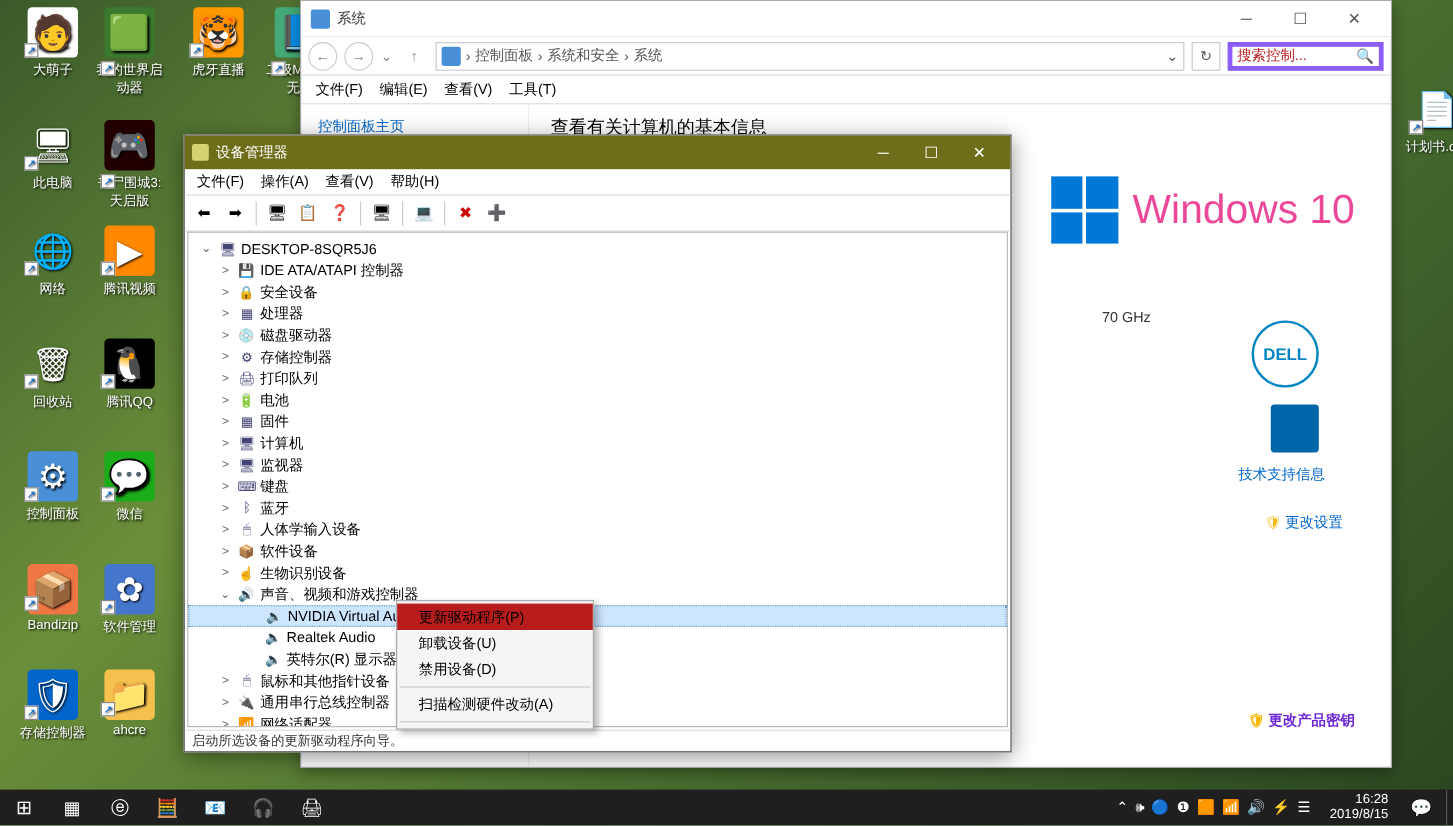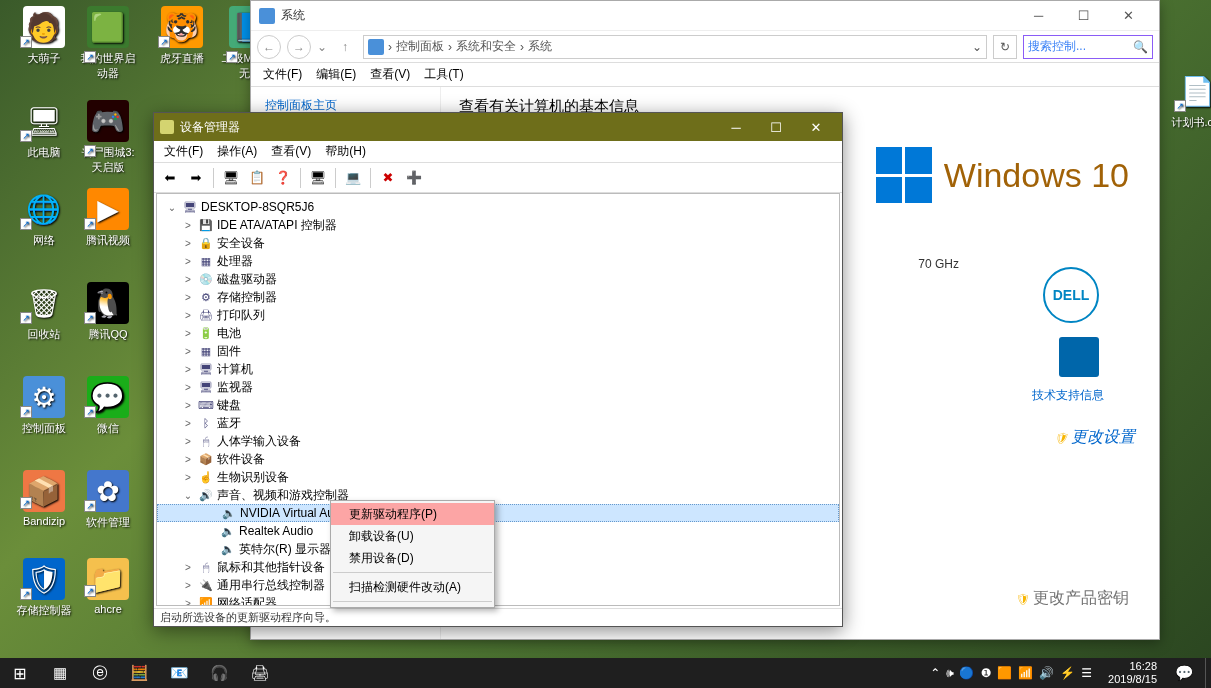--- a/index.html
+++ b/index.html
@@ -12,36 +12,36 @@
 
 .syswin{position:absolute;top:0;left:250px;width:910px;height:640px;background:#fff;border:1px solid #aaa;box-shadow:0 3px 12px rgba(0,0,0,.35);}
 .syswin .titlebar{height:30px;display:flex;align-items:center;padding:0 8px;background:#fff;border-bottom:1px solid #eee;font-size:12px;color:#333;}
 .syswin .titlebar .ticon{width:16px;height:16px;background:#4a90d9;border-radius:2px;margin-right:6px;}
 .syswin .titlebar .sp{flex:1;}
 .winbtn{width:45px;height:29px;display:flex;align-items:center;justify-content:center;font-size:13px;color:#555;cursor:pointer;}
 .syswin .addr{height:32px;display:flex;align-items:center;border-bottom:1px solid #ddd;padding:0 6px;gap:6px;font-size:12px;color:#555;}
 .syswin .addr .nav{width:24px;height:24px;border-radius:50%;border:1px solid #ccc;display:flex;align-items:center;justify-content:center;color:#888;}
 .syswin .addr .crumbs{flex:1;display:flex;align-items:center;border:1px solid #ccc;height:24px;padding:0 4px;gap:4px;}
 .syswin .addr .crumbs .bicon{width:16px;height:16px;background:#4a90d9;border-radius:2px;}
-.syswin .addr .search{width:130px;height:24px;border:1px solid #8b5cf6;display:flex;align-items:center;padding:0 4px;color:#3b82f6;}
+.syswin .addr .search{width:130px;height:24px;border:4px solid #8b5cf6;display:flex;align-items:center;padding:0 4px;color:#b91c1c;}
 .syswin .menu{height:24px;display:flex;gap:14px;padding:0 12px;align-items:center;font-size:12px;border-bottom:1px solid #ddd;}
 .syswin .body{display:flex;height:calc(100% - 86px);}
 .syswin .side{width:190px;border-right:1px solid #eee;padding:10px 14px;font-size:12px;}
 .syswin .side a{color:#0066cc;display:block;margin-bottom:10px;}
 .syswin .main{flex:1;padding:10px 18px;position:relative;}
 .syswin h2{color:#000000;font-size:15px;font-weight:normal;margin-bottom:20px;}
 .winlogo{position:absolute;top:60px;right:30px;display:flex;align-items:center;gap:12px;}
 .winlogo .sq{display:grid;grid-template-columns:1fr 1fr;gap:3px;width:56px;height:56px;}
 .winlogo .sq div{background:#0078d7;}
-.winlogo .txt{font-size:34px;color:#a16207;font-weight:300;}
+.winlogo .txt{font-size:34px;color:#ec4899;font-weight:300;}
 .dell{position:absolute;right:60px;top:180px;width:56px;height:56px;border:2px solid #0085c3;border-radius:50%;display:flex;align-items:center;justify-content:center;color:#0085c3;font-size:14px;font-weight:bold;}
 .estar{position:absolute;right:60px;top:250px;width:40px;height:40px;background:#06a;border-radius:3px;}
 .techsup{position:absolute;right:55px;top:300px;font-size:12px;color:#0066cc;}
-.chgset{position:absolute;right:24px;top:340px;font-size:16px;color:#0066cc;font-style:italic;}
-.chgkey{position:absolute;right:30px;bottom:30px;font-size:16px;color:#737373;}
+.chgset{position:absolute;right:40px;top:340px;font-size:12px;color:#0066cc;}
+.chgkey{position:absolute;right:30px;bottom:30px;font-size:12px;color:#6d28d9;font-weight:bold;}
 .syswin .partial{position:absolute;right:200px;top:170px;font-size:12px;color:#333;}
 
 
 .dmwin{position:absolute;top:112px;left:153px;width:690px;height:515px;background:#fff;border:1px solid #555;box-shadow:0 4px 18px rgba(0,0,0,.45);}
 .dmwin .titlebar{height:28px;background:#6e6e1a;color:#fff;display:flex;align-items:center;padding:0 6px;font-size:12px;}
 .dmwin .titlebar .ticon{width:14px;height:14px;background:#d4d470;margin-right:6px;border-radius:2px;}
 .dmwin .titlebar .sp{flex:1;}
 .dmwin .winbtn{color:#fff;width:40px;height:27px;}
 .dmwin .menu{height:22px;display:flex;gap:14px;padding:0 10px;align-items:center;font-size:12px;border-bottom:1px solid #ddd;}
 .dmwin .toolbar{height:30px;border-bottom:1px solid #ddd;display:flex;align-items:center;padding:0 4px;gap:2px;}
@@ -51,21 +51,21 @@
 .dmwin .status{position:absolute;bottom:0;left:0;right:0;height:18px;border-top:1px solid #ddd;font-size:11px;padding:1px 6px;color:#333;}
 .node{display:flex;align-items:center;height:18px;padding-left:8px;white-space:nowrap;cursor:default;}
 .node .exp{width:14px;text-align:center;color:#666;font-size:10px;}
 .node .nicon{width:16px;height:14px;margin:0 3px;display:inline-flex;align-items:center;justify-content:center;font-size:11px;color:#447;}
 .node.l1{padding-left:24px;} .node.l2{padding-left:46px;}
 .node.sel{background:#cde6ff;border:1px dotted #69c;}
 
 
 .ctx{position:absolute;background:#f5f5f5;border:1px solid #aaa;box-shadow:3px 3px 6px rgba(0,0,0,.3);font-size:12px;padding:2px 0;width:165px;z-index:50;}
 .ctx .mi{height:22px;display:flex;align-items:center;padding:0 18px;cursor:default;}
-.ctx .mi.sel{background:#fca5a5;}
+.ctx .mi.sel{background:#b91c1c;}
 .ctx .sep{height:1px;background:#ccc;margin:3px 2px;}
 
 
 .taskbar{position:absolute;bottom:0;left:0;right:0;height:30px;background:#1f1f1f;display:flex;align-items:center;}
 .taskbar .tb{width:40px;height:30px;display:flex;align-items:center;justify-content:center;color:#fff;font-size:15px;cursor:pointer;}
 .taskbar .sp{flex:1;}
 .tray{display:flex;align-items:center;color:#fff;font-size:11px;gap:6px;padding-right:8px;}
 .tray .ti{font-size:12px;}
 .clock{text-align:right;line-height:13px;font-size:11px;color:#fff;padding:0 8px;}
 

